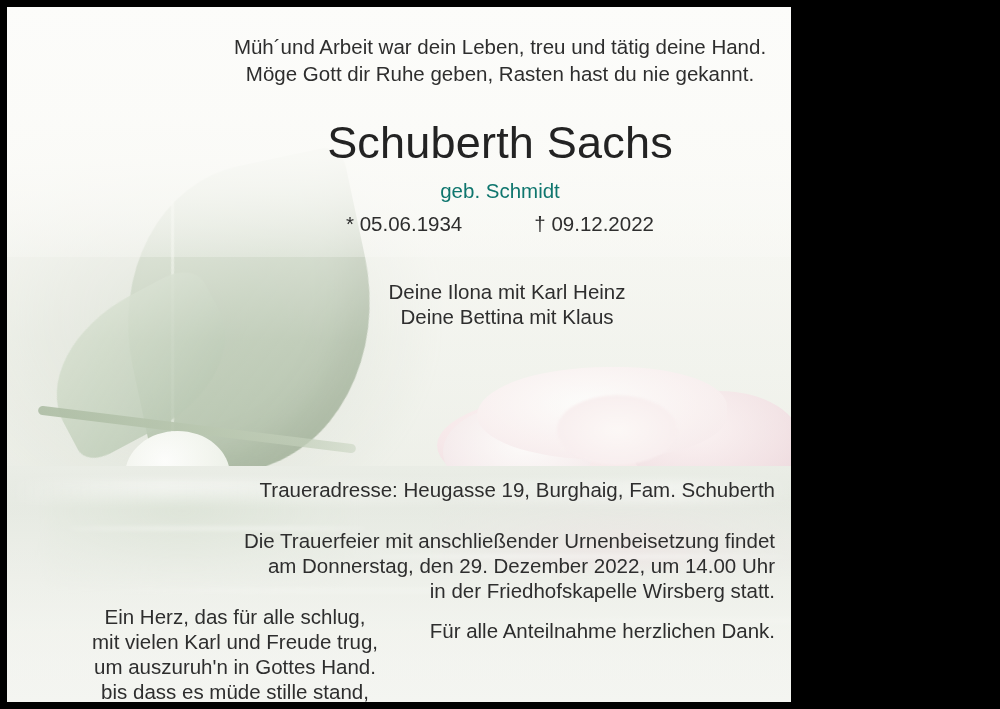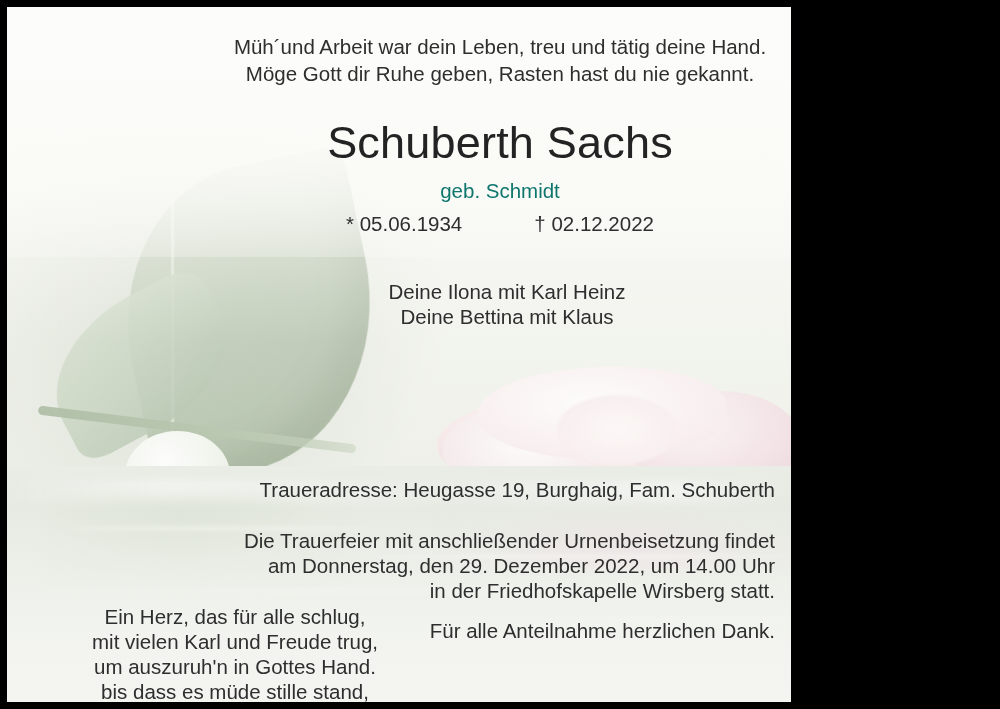--- a/index.html
+++ b/index.html
@@ -307,21 +307,21 @@
       <div class="verse-top">
         <span class="line">Müh´und Arbeit war dein Leben, treu und tätig deine Hand.</span>
         <span class="line">Möge Gott dir Ruhe geben, Rasten hast du nie gekannt.</span>
       </div>
 
       <div class="name">Schuberth Sachs</div>
       <div class="maiden">geb. Schmidt</div>
 
       <div class="dates">
         <span>* 05.06.1934</span>
-        <span>† 02.12.2022</span>
+        <span>† 09.12.2022</span>
       </div>
 
       <div class="mourners">
         <span class="line">Deine Ilona mit Karl Heinz</span>
         <span class="line">Deine Bettina mit Klaus</span>
       </div>
 
       <div class="address">Traueradresse: Heugasse 19, Burghaig, Fam. Schuberth</div>
 
       <div class="ceremony">

